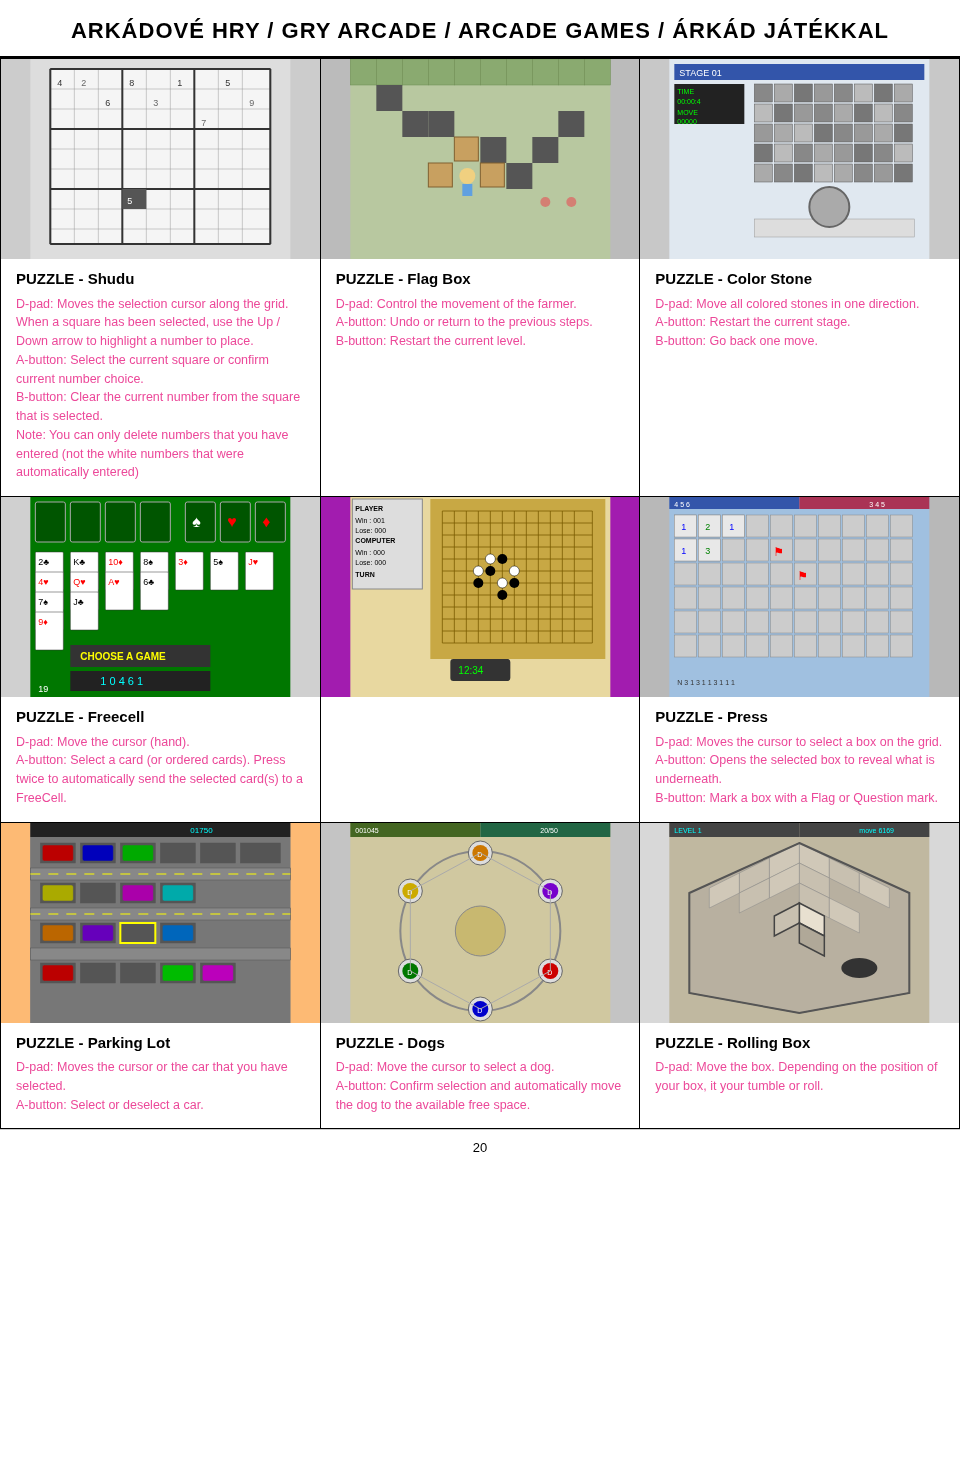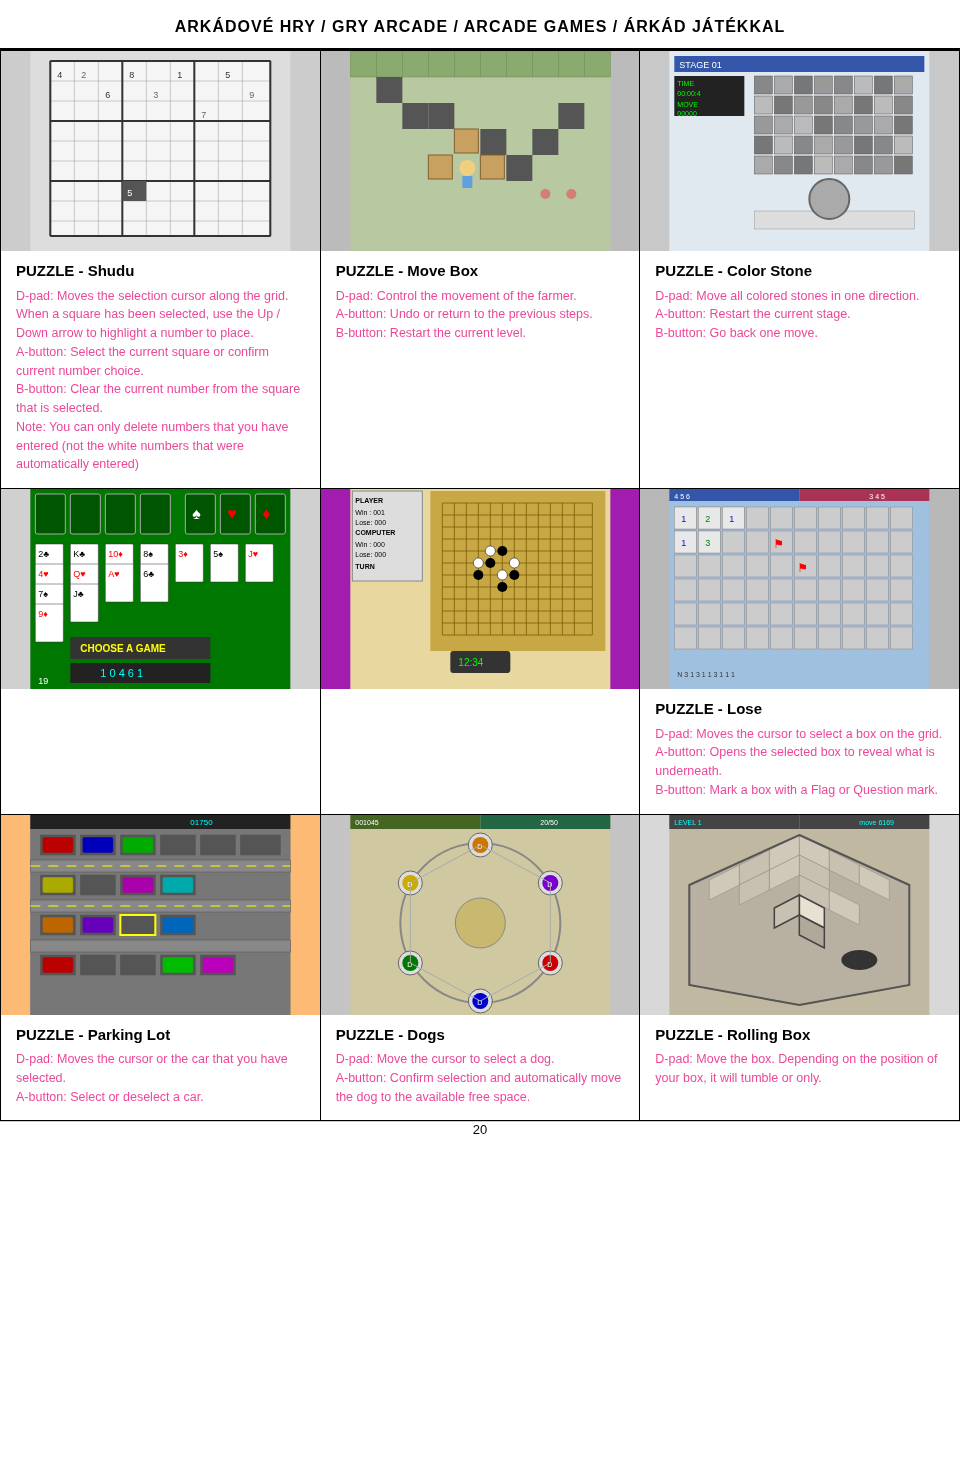--- a/index.html
+++ b/index.html
@@ -10,21 +10,21 @@
       color: #000;
       width: 960px;
       min-height: 1483px;
     }
     .page-header {
       text-align: center;
       padding: 18px 20px 12px;
       border-bottom: 2px solid #000;
     }
     .page-header h1 {
-      font-size: 16px;
+      font-size: 22px;
       font-weight: bold;
       letter-spacing: 1px;
     }
     .grid-container {
       display: grid;
       grid-template-columns: repeat(3, 1fr);
       border-left: 1px solid #000;
       border-top: 1px solid #000;
     }
     .grid-cell {
@@ -65,20 +65,21 @@
       margin-bottom: 6px;
       line-height: 1.3;
     }
     .game-desc {
       font-size: 12.5px;
       line-height: 1.5;
       color: #ec4899;
     }
     .page-footer {
       text-align: center;
+      padding: 10px;
       font-size: 13px;
       border-top: 1px solid #ccc;
     }
 
     
     .screen-svg {
       width: 100%;
       height: 100%;
     }
   </style>
@@ -189,21 +190,21 @@
         </g>
 
         <circle cx="117" cy="117" r="8" fill="#f0d080"></circle>
         <rect x="112" y="125" width="10" height="12" fill="#60a0e0"></rect>
 
         <circle cx="195" cy="143" r="5" fill="#e06060" opacity="0.7"></circle>
         <circle cx="221" cy="143" r="5" fill="#e06060" opacity="0.7"></circle>
       </svg>
     </div>
     <div class="game-text">
-      <div class="game-title">PUZZLE - Move Box</div>
+      <div class="game-title">PUZZLE - Flag Box</div>
       <div class="game-desc">D-pad: Control the movement of the farmer.<br>A-button: Undo or return to the previous steps.<br>B-button: Restart the current level.</div>
     </div>
   </div>
 
   <div class="grid-cell">
     <div class="game-image img-colorstone">
       <svg class="screen-svg" viewBox="0 0 260 200" xmlns="http://www.w3.org/2000/svg">
         <rect width="260" height="200" fill="#e0e8f0"></rect>
 
         <rect x="5" y="5" width="250" height="16" fill="#3355aa"></rect>
@@ -330,20 +331,24 @@
         </g>
 
         <rect x="40" y="148" width="140" height="22" fill="#333"></rect>
         <text x="50" y="163" font-size="10" fill="#ff0" font-weight="bold">CHOOSE A GAME</text>
 
         <rect x="40" y="174" width="140" height="20" fill="#222"></rect>
         <text x="70" y="188" font-size="11" fill="#0ff">1 0 4 6 1</text>
 
         <text x="8" y="195" font-size="9" fill="#fff">19</text>
       </svg>
+    </div>
+    <div class="game-text">
+      <div class="game-title">PUZZLE - Freecell</div>
+      <div class="game-desc">D-pad: Move the cursor (hand).<br>A-button: Select a card (or ordered cards). Press twice to automatically send the selected card(s) to a FreeCell.</div>
     </div>
   </div>
 
   <div class="grid-cell">
     <div class="game-image img-gobang">
       <svg class="screen-svg" viewBox="0 0 260 200" xmlns="http://www.w3.org/2000/svg">
         <rect width="260" height="200" fill="#e8d8a0"></rect>
 
         <rect x="2" y="2" width="70" height="90" fill="#ddd" stroke="#888" stroke-width="1"></rect>
         <text x="5" y="14" font-size="7" fill="#000" font-weight="bold">PLAYER</text>
@@ -495,21 +500,21 @@
           <rect x="5" y="42" width="22" height="22" fill="#e8e8e8" stroke="#888" stroke-width="0.5"></rect>
           <text x="12" y="57" font-size="9" fill="#00f">1</text>
           <rect x="29" y="42" width="22" height="22" fill="#e8e8e8" stroke="#888" stroke-width="0.5"></rect>
           <text x="36" y="57" font-size="9" fill="#008000">3</text>
 
           <text x="8" y="188" font-size="7" fill="#333">N 3 1 3 1 1 3 1 1 1</text>
         </g>
       </svg>
     </div>
     <div class="game-text">
-      <div class="game-title">PUZZLE - Lose</div>
+      <div class="game-title">PUZZLE - Press</div>
       <div class="game-desc">D-pad: Moves the cursor to select a box on the grid.<br>A-button: Opens the selected box to reveal what is underneath.<br>B-button: Mark a box with a Flag or Question mark.</div>
     </div>
   </div>
 
   <div class="grid-cell">
     <div class="game-image img-parkinglot">
       <svg class="screen-svg" viewBox="0 0 260 200" xmlns="http://www.w3.org/2000/svg">
         <rect width="260" height="200" fill="#888"></rect>
 
         <rect x="0" y="0" width="260" height="14" fill="#222"></rect>
@@ -659,21 +664,21 @@
 
         <ellipse cx="190" cy="145" rx="18" ry="10" fill="#333"></ellipse>
 
         <g fill="none" stroke="#555" stroke-width="2">
           <polygon points="130,20 240,70 240,170 130,190 20,170 20,70"></polygon>
         </g>
       </svg>
     </div>
     <div class="game-text">
       <div class="game-title">PUZZLE - Rolling Box</div>
-      <div class="game-desc">D-pad: Move the box. Depending on the position of your box, it will tumble or only.</div>
+      <div class="game-desc">D-pad: Move the box. Depending on the position of your box, it your tumble or roll.</div>
     </div>
   </div>
 
 </div>
 
 <div class="page-footer">
   <span>20</span>
 </div>
 
 </body></html>

